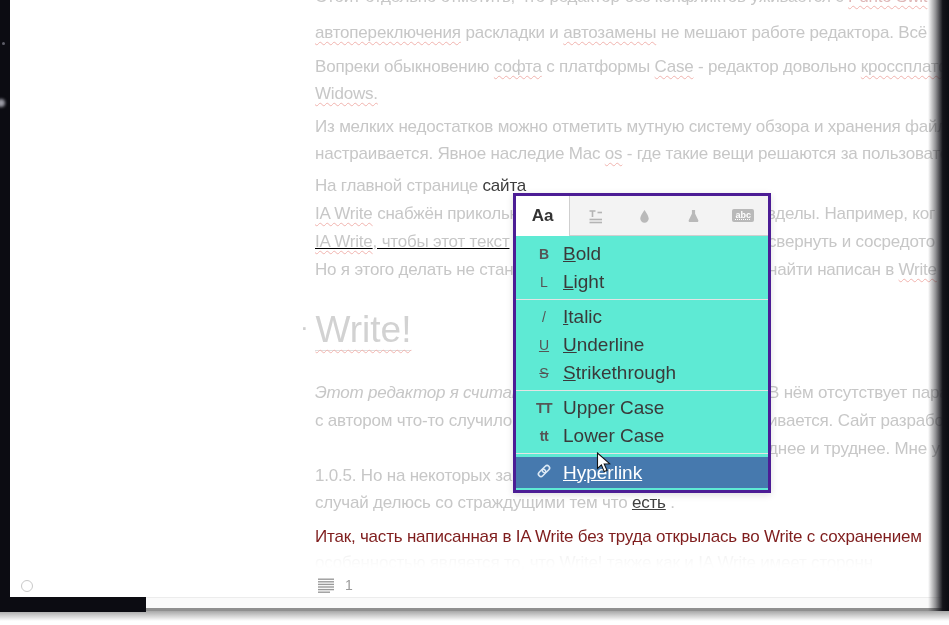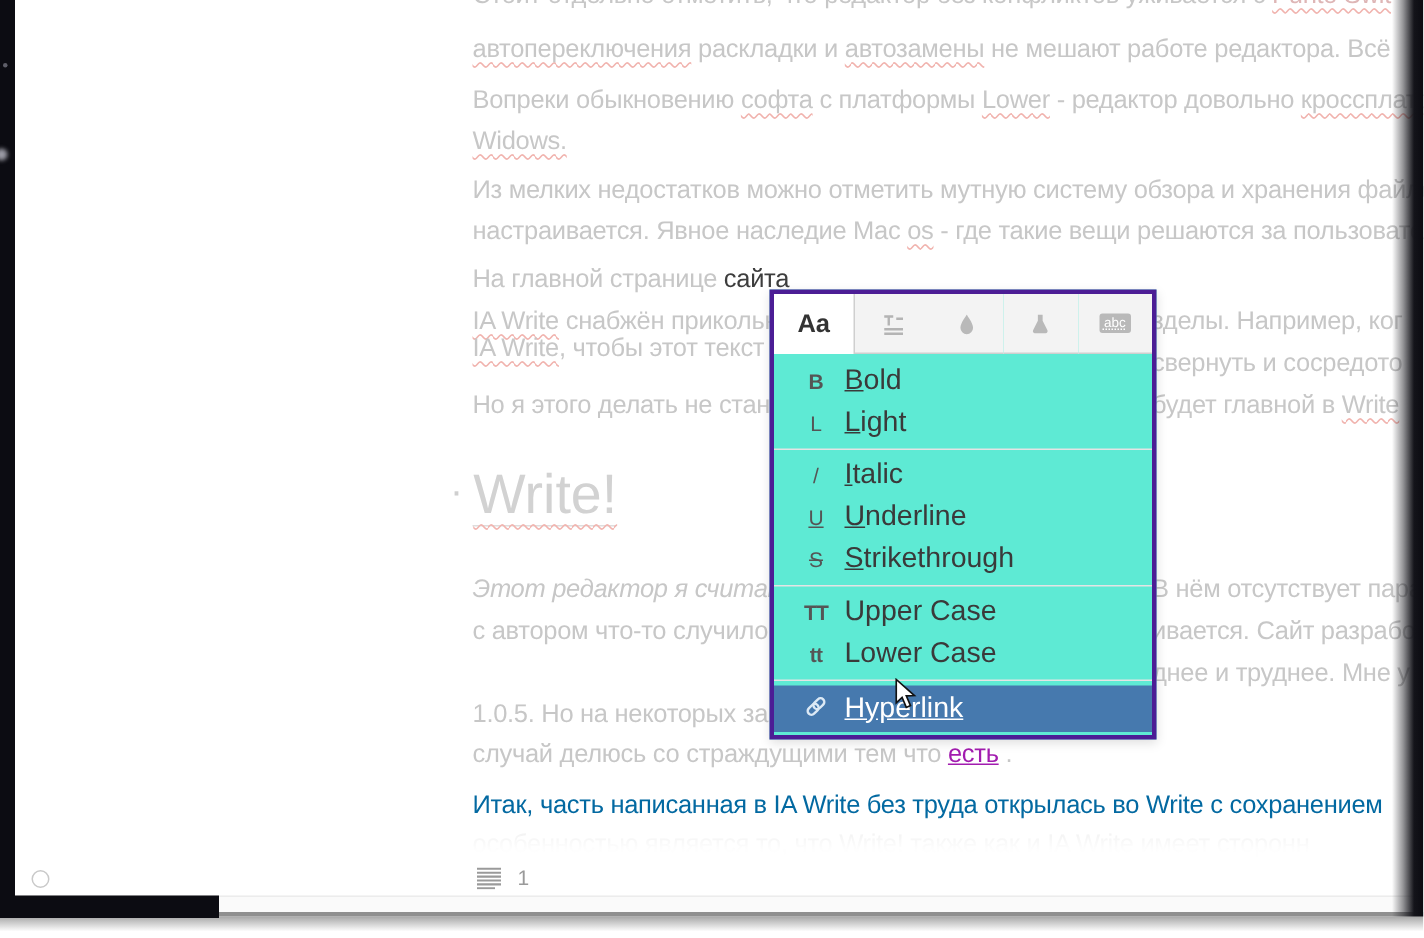--- a/index.html
+++ b/index.html
@@ -2,43 +2,43 @@
 <html><head>
 <meta charset="utf-8">
 <style>
   html,body{margin:0;padding:0;background:#fff;}
   #stage{position:relative;width:949px;height:625px;overflow:hidden;background:#fff;
          font-family:"Liberation Sans",sans-serif;}
   
   #editor-content{position:absolute;inset:0;z-index:1;}
   .line{position:absolute;white-space:nowrap;font-size:17px;line-height:22px;letter-spacing:-0.2px;}
   .dim{color:#c7c7c7;}
-  .dim2{color:#0369a1;}
+  .dim2{color:#7f1d1d;}
   .dark{color:#3d3d3d;}
   .fade{color:#e6e6e6;}
   .bullet{color:#cfcfcf;font-size:26px;vertical-align:6px;}
   .sq{text-decoration:underline wavy #f1b3ae 1px;text-decoration-skip-ink:none;text-underline-offset:3px;}
   .pinklink{color:#deb6b6;text-decoration:underline;}
   .pinklink.sq{text-decoration:underline wavy #f1b3ae 1px;}
-  .bluelink{color:#a21caf;text-decoration:underline;}
+  .bluelink{color:#404040;text-decoration:underline;}
   .head{font-size:37px;color:#d2d2d2;letter-spacing:0;border-bottom:1px solid #dedede;}
   .head.sq{text-decoration:underline wavy #f2b4af 1px;text-underline-offset:7px;}
   
   #fade-overlay{position:absolute;left:10px;top:545px;width:919px;height:30px;z-index:2;
     background:linear-gradient(rgba(255,255,255,0.1),rgba(255,255,255,0.95) 70%,#fff);}
   
   #footer{position:absolute;left:317px;top:577px;z-index:3;display:flex;align-items:center;gap:10px;color:#9a9a9a;font-size:14px;}
   
   #popup{position:absolute;left:513px;top:193px;width:252px;z-index:5;background:#5eead4;
          border:3px solid #4c1d95;box-shadow:0 2px 7px rgba(0,0,0,0.13);}
   #tabs{display:flex;height:40px;}
   .tab{flex:1;display:flex;align-items:center;justify-content:center;background:#f3f3f3;border-bottom:1px solid #cfcfcf;}
   .tab.active{flex:0 0 53px;background:#fff;border-bottom:none;border-right:1px solid #cfcfcf;
               font-weight:bold;font-size:17px;color:#333;}
-  .abc-badge{background:#b9b9b9;color:#fff;font-size:9px;font-weight:normal;padding:1px 3px 2px;border-radius:2px;
+  .abc-badge{background:#b9b9b9;color:#fff;font-size:9px;font-weight:bold;padding:1px 3px 2px;border-radius:2px;
              text-decoration:underline dotted #fff 1px;text-underline-offset:1px;}
   #menu{padding:4px 0 2px;}
   .mi{display:flex;align-items:center;height:28px;padding:0 13px;}
   .mi .ic{width:30px;flex:none;text-align:center;font-size:14px;color:#555;}
   .ic-bold{font-weight:700;color:#222;font-size:15px;}
   .ic-light{color:#a9a9a9;font-size:15px;}
   .ic-italic{color:#555;}
   .ic-underline{text-decoration:underline;font-size:13.5px;}
   .ic-strike{text-decoration:line-through;font-size:13.5px;}
   .ic-case{font-weight:700;font-size:13px;color:#222;letter-spacing:-0.5px;}
@@ -64,31 +64,31 @@
   #cursor{left:596px;top:452px;z-index:20;}
 </style>
 </head>
 <body>
 
 <div id="stage">
 
   <div id="editor-content">
       <div class="line" style="left: 315px; top: -14px;"><span class="dim">Стоит отдельно отметить, что редактор без конфликтов уживается с </span><span class="pinklink sq">Punto Swit</span></div>
       <div class="line" style="left: 315px; top: 22px;"><span class="dim sq">автопереключения</span><span class="dim"> раскладки и </span><span class="dim sq">автозамены</span><span class="dim"> не мешают работе редактора. Всё</span></div>
-      <div class="line" style="left: 315px; top: 56px;"><span class="dim">Вопреки обыкновению </span><span class="dim sq">софта</span><span class="dim"> с платформы </span><span class="dim sq">Lower</span><span class="dim"> - редактор довольно </span><span class="dim sq">кроссплатформенный</span></div>
+      <div class="line" style="left: 315px; top: 56px;"><span class="dim">Вопреки обыкновению </span><span class="dim sq">софта</span><span class="dim"> с платформы </span><span class="dim sq">Case</span><span class="dim"> - редактор довольно </span><span class="dim sq">кроссплатформенный</span></div>
       <div class="line" style="left: 315px; top: 83px;"><span class="dim sq">Widows.</span></div>
       <div class="line" style="left: 315px; top: 116px;"><span class="dim">Из мелких недостатков можно отметить мутную систему обзора и хранения файлов</span></div>
       <div class="line" style="left: 315px; top: 143px;"><span class="dim">настраивается. Явное наследие Mac </span><span class="dim sq">os</span><span class="dim"> - где такие вещи решаются за пользователя</span></div>
       <div class="line" style="left: 315px; top: 175px; text-align: right;"><span class="dim">На главной странице </span><span class="dark">сайта</span></div>
       <div class="line" style="left: 315px; top: 203px;"><span class="dim sq">IA Write</span><span class="dim"> снабжён прикольн</span></div>
       <div class="line" style="left: 768px; top: 203px;"><span class="dim">зделы. Например, ког</span></div>
-      <div class="line" style="left: 315px; top: 221px;"><span class="dim sq">IA Write</span><span class="dim">, чтобы этот текст</span></div>
+      <div class="line" style="left: 315px; top: 231px; text-decoration: underline;"><span class="dim sq">IA Write</span><span class="dim">, чтобы этот текст</span></div>
       <div class="line" style="left: 768px; top: 231px;"><span class="dim">свернуть и сосредото</span></div>
       <div class="line" style="left: 315px; top: 259px;"><span class="dim">Но я этого делать не стан</span></div>
-      <div class="line" style="left: 768px; top: 259px;"><span class="dim">будет главной в </span><span class="dim sq">Write</span></div>
+      <div class="line" style="left: 768px; top: 259px;"><span class="dim">найти написан в </span><span class="dim sq">Write</span></div>
       <div class="line" style="left: 300px; top: 316px; font-size: 37px;"><span class="bullet">· </span><span class="head sq">Write!</span></div>
       <div class="line" style="left: 315px; top: 382px; font-style: italic;"><span class="dim">Этот редактор я считаю з</span></div>
       <div class="line" style="left: 768px; top: 382px;"><span class="dim">В нём отсутствует пара</span></div>
       <div class="line" style="left: 315px; top: 410px;"><span class="dim">с автором что-то случило</span></div>
       <div class="line" style="left: 768px; top: 410px;"><span class="dim">ивается. Сайт разрабо</span></div>
       <div class="line" style="left: 768px; top: 438px;"><span class="dim">днее и труднее. Мне у</span></div>
       <div class="line" style="left: 315px; top: 465px;"><span class="dim">1.0.5. Но на некоторых за</span></div>
       <div class="line" style="left: 315px; top: 492px;"><span class="dim">случай делюсь со страждущими тем что </span><span class="bluelink">есть</span><span class="dim"> .</span></div>
       <div class="line" style="left: 315px; top: 526px;"><span class="dim2">Итак, часть написанная в IA Write без труда открылась во Write с сохранением</span></div>
       <div class="line" style="left: 315px; top: 552px;"><span class="fade">особенностью является то, что Write! также как и IA Write имеет сторонн</span></div>

